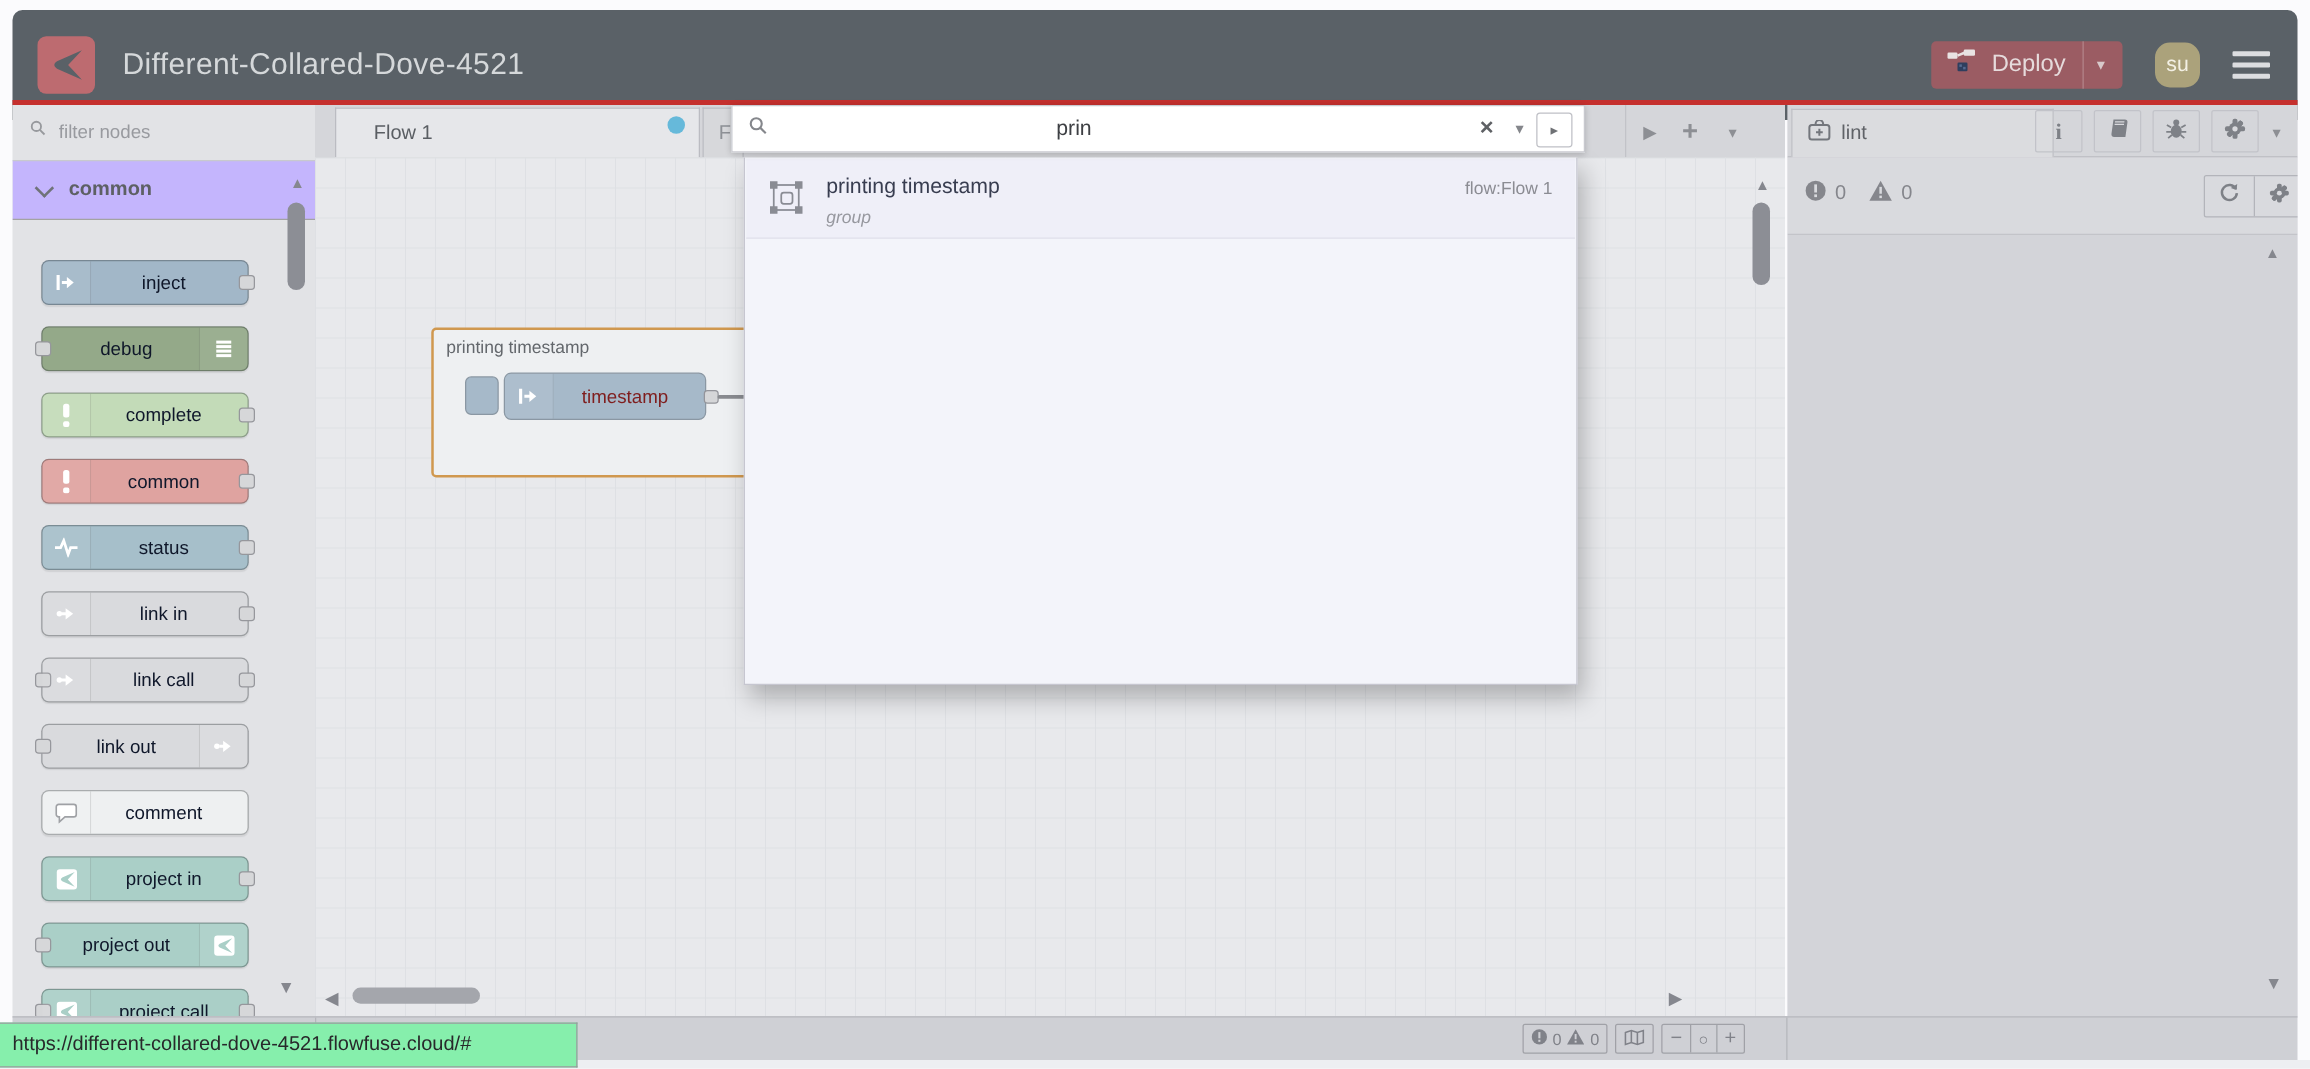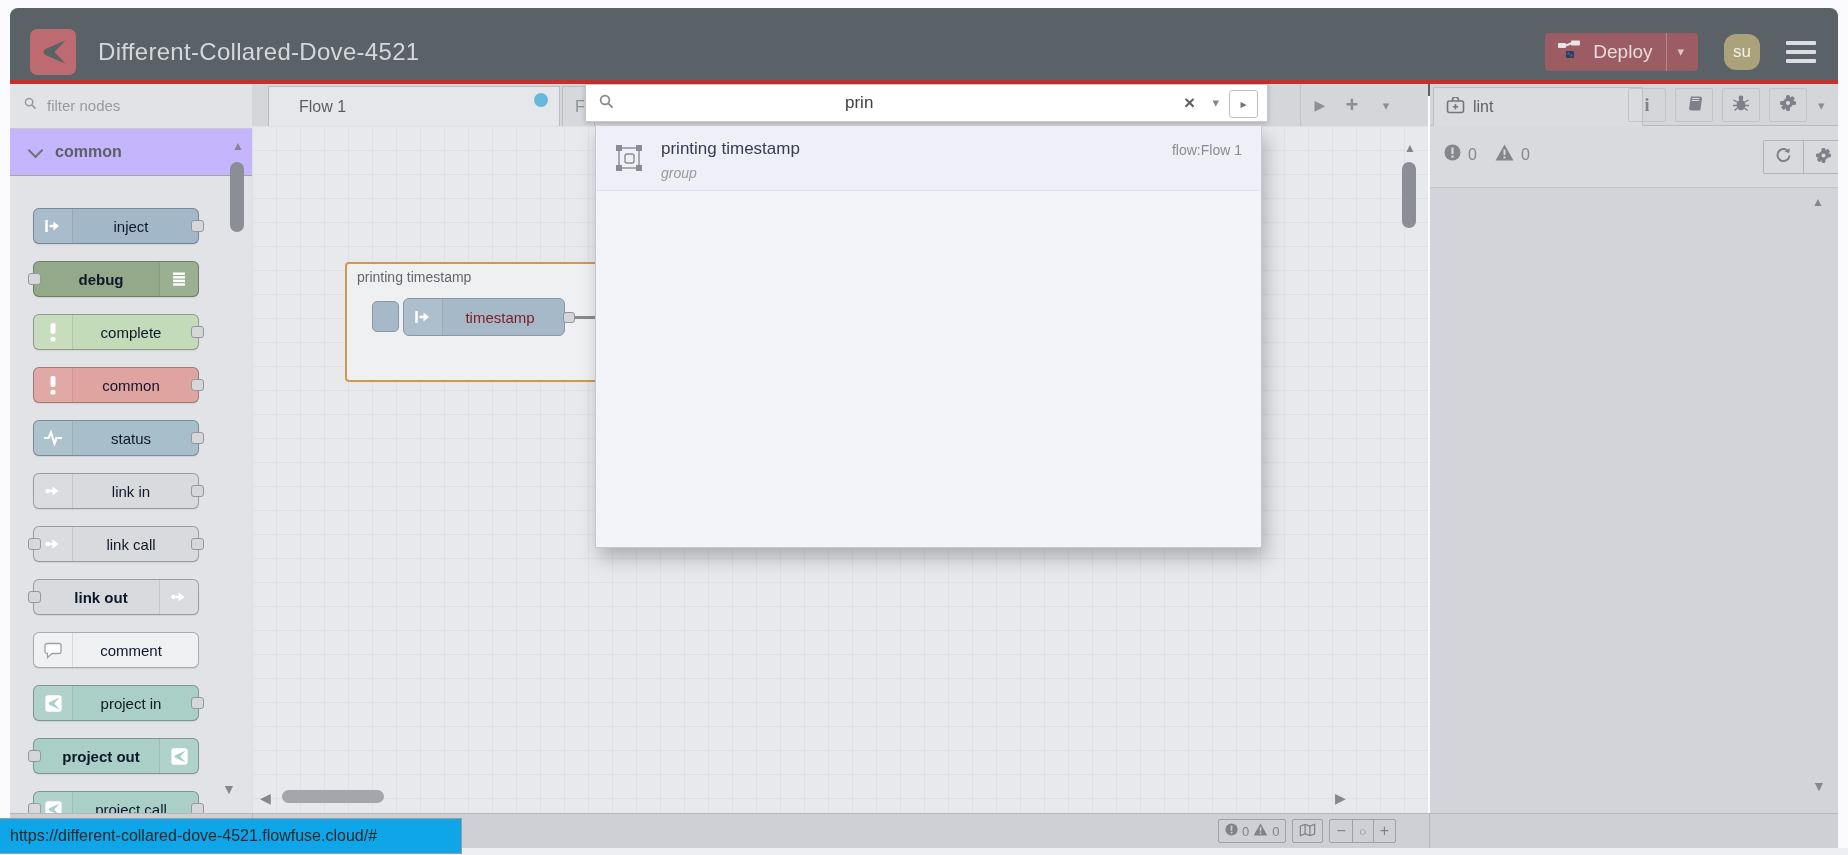--- a/index.html
+++ b/index.html
@@ -24,21 +24,21 @@
   #filter-input::placeholder{color:#989a9f;}
   #common-header{position:absolute;left:0;top:44px;width:100%;height:46px;background:#c4b5fd;border-top:1px solid #c8c9ce;border-bottom:1px solid #a3a3a3;display:flex;align-items:center;}
   #common-header .chev{width:9px;height:9px;border-right:2px solid #707379;border-bottom:2px solid #707379;transform:rotate(45deg);margin:0 14px 4px 20px;}
   #common-header .cat{font-size:16px;font-weight:bold;color:#5d6064;}
   .pnode{position:absolute;left:23px;width:164px;height:34px;border:1px solid rgba(40,45,50,.35);border-radius:6px;box-shadow:0 1px 1px rgba(0,0,0,.08);}
   .pnode-icon{position:absolute;top:0;bottom:0;width:38px;display:flex;align-items:center;justify-content:center;background:rgba(255,255,255,.07);}
   .pnode-icon.left{left:0;border-right:1px solid rgba(0,0,0,.1);border-radius:5px 0 0 5px;}
   .pnode-icon.right{right:0;border-left:1px solid rgba(0,0,0,.1);border-radius:0 5px 5px 0;}
   .pnode-label{position:absolute;top:0;bottom:0;display:flex;align-items:center;justify-content:center;font-size:15px;color:#0f172a;}
   .pnode-label.ileft{left:38px;right:8px;}
-  .pnode-label.iright{left:8px;right:38px;font-weight:bold;}
+  .pnode-label.iright{left:8px;right:38px;}
   .pport{position:absolute;width:11px;height:10px;background:#d6d7d9;border:1px solid #96979c;border-radius:3px;top:11px;}
   .pport.left{left:-6px;}.pport.right{right:-6px;}
   .scroll-arrow{color:#85878e;font-size:12px;line-height:12px;}
   .scroll-thumb{background:#8c8e95;border-radius:7px;}
   
   #tabbar{left:252px;top:84px;width:1176px;height:42px;background:#d5d6da;border-bottom:1px solid #b9bac0;}
   #tab-flow1{position:absolute;left:16px;top:2px;width:292px;height:40px;background:#e6e7ea;border:1px solid #bbbcc2;border-bottom:none;box-sizing:border-box;display:flex;align-items:center;}
   #tab-flow1 .tlabel{margin-left:30px;font-size:16px;color:#5a5e63;}
   #tab-dot{position:absolute;left:265px;top:6px;width:14px;height:14px;border-radius:50%;background:#66b9da;}
   #tab-partial{position:absolute;left:310px;top:2px;width:33px;height:40px;background:#d7d8db;border:1px solid #bbbcc2;border-bottom:none;box-sizing:border-box;overflow:hidden;display:flex;align-items:center;}
@@ -81,21 +81,21 @@
   #sb-actions .cell{width:39px;display:flex;align-items:center;justify-content:center;color:#7e8187;}
   #sb-actions .cell+ .cell{border-left:1px solid #b3b4ba;}
   #sb-content{position:absolute;left:0;top:104px;width:100%;bottom:0;background:#d3d4d9;}
   
   #footer{left:10px;top:813px;width:1828px;height:35px;background:#cfd0d5;border-top:1px solid #b5b6bc;box-sizing:border-box;}
   #footer .fdiv{position:absolute;top:0;width:1px;height:100%;background:#b5b6bc;}
   #canvas-footer{position:absolute;left:1208px;top:5px;display:flex;gap:6px;align-items:center;color:#808289;font-size:13px;}
   .fbox{border:1px solid #a0a1a7;border-radius:2px;height:24px;display:flex;align-items:center;box-sizing:border-box;}
   .fbox .fcell{padding:0 6px;display:flex;align-items:center;gap:4px;height:100%;}
   .fbox .fcell + .fcell{border-left:1px solid #a0a1a7;}
-  #url-tooltip{left:0;top:818px;width:462px;height:36px;background:#0ea5e9;border:1px solid #9a9b9f;border-left:none;box-sizing:border-box;z-index:60;display:flex;align-items:center;}
+  #url-tooltip{left:0;top:818px;width:462px;height:36px;background:#86efac;border:1px solid #9a9b9f;border-left:none;box-sizing:border-box;z-index:60;display:flex;align-items:center;}
   #url-tooltip span{margin-left:10px;font-size:16px;color:#28292b;white-space:nowrap;}
   #bottom-strip{left:0;top:848px;width:1848px;height:7px;background:#edeff2;}
   .caret{font-size:13px;color:#8d8f94;}
 </style>
 </head>
 <body>
 
 <div class="abs" id="header">
   <div id="logo">
     <svg width="34" height="34" viewBox="0 0 46 46">

